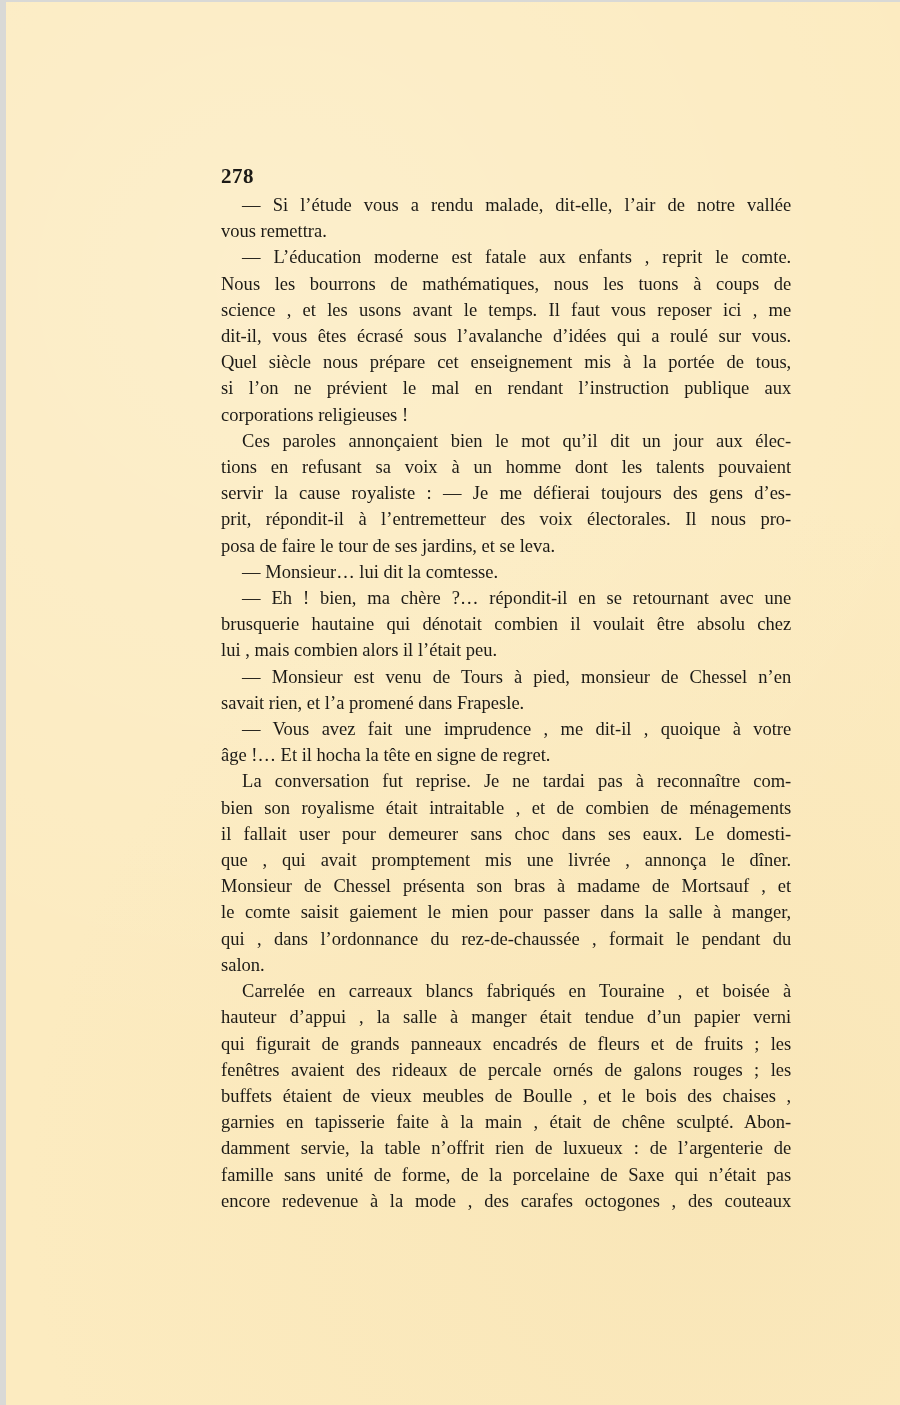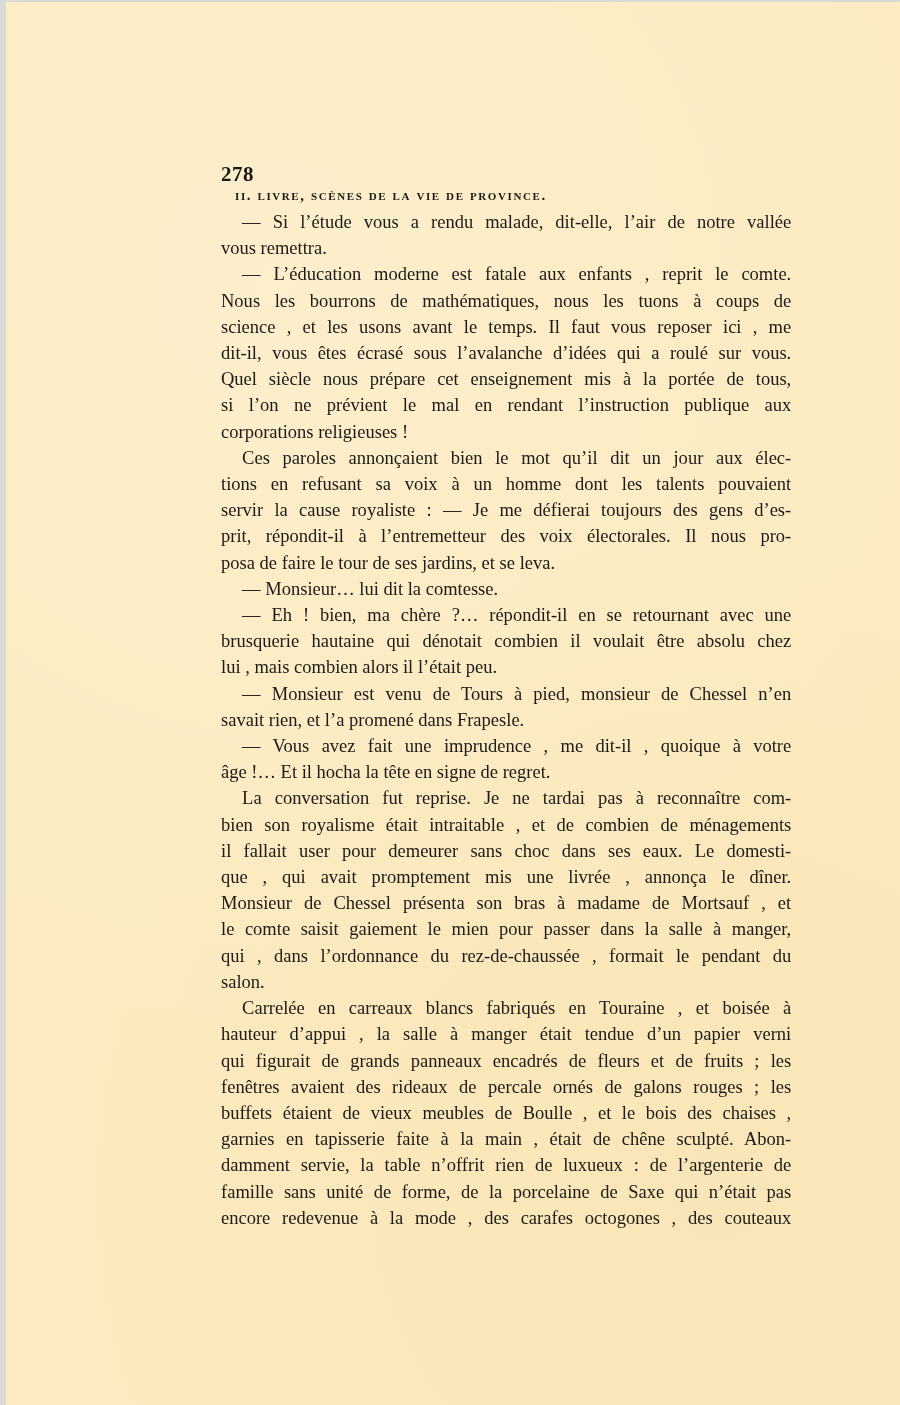--- a/index.html
+++ b/index.html
@@ -14,22 +14,22 @@
     background-image:
       radial-gradient(circle at 30% 20%, rgba(255,255,255,0.18), rgba(255,255,255,0) 60%),
       radial-gradient(circle at 80% 85%, rgba(240,215,160,0.25), rgba(255,255,255,0) 50%);
   }
   .text-block {
     position: absolute; left: 215px; top: 160px; width: 570px;
     font-family: "Liberation Serif", serif;
     color: #1c1a16;
   }
   .running-head {
-    display: flex; align-items: flex-start;
-    height: 28px; margin-bottom: 19px; flex-direction: column;
+    display: flex; align-items: center;
+    height: 28px; margin-bottom: 2px;
   }
   .folio {
     font-size: 21px; font-weight: bold; width: 40px; letter-spacing: 0.5px;
   }
   .head-title {
     font-size: 15px; font-weight: bold; letter-spacing: 1.6px;
     font-variant: small-caps; text-transform: lowercase;
     margin-left: 14px;
   }
   .para {
@@ -42,21 +42,20 @@
   .para .line { display: block; text-align: justify; text-align-last: justify; }
   .para .line.last { text-align-last: left; }
 </style>
 </head>
 <body>
 
 <div class="page">
   <div class="text-block">
     <div class="running-head">
       <span class="folio">278</span>
-      <span class="head-title">II. LIVRE, SCÈNES DE LA VIE DE PROVINCE.</span>
     </div>
     <div id="body-text">
         <div class="para">
           <span class="line" style="text-indent: 22px;">— Si l’étude vous a rendu malade, dit-elle, l’air de notre vallée</span>
           <span class="line last" style="text-indent: 0px;">vous remettra.</span>
         </div>
         <div class="para">
           <span class="line" style="text-indent: 22px;">— L’éducation moderne est fatale aux enfants , reprit le comte.</span>
           <span class="line" style="text-indent: 0px;">Nous les bourrons de mathématiques, nous les tuons à coups de</span>
           <span class="line" style="text-indent: 0px;">science , et les usons avant le temps. Il faut vous reposer ici , me</span>

